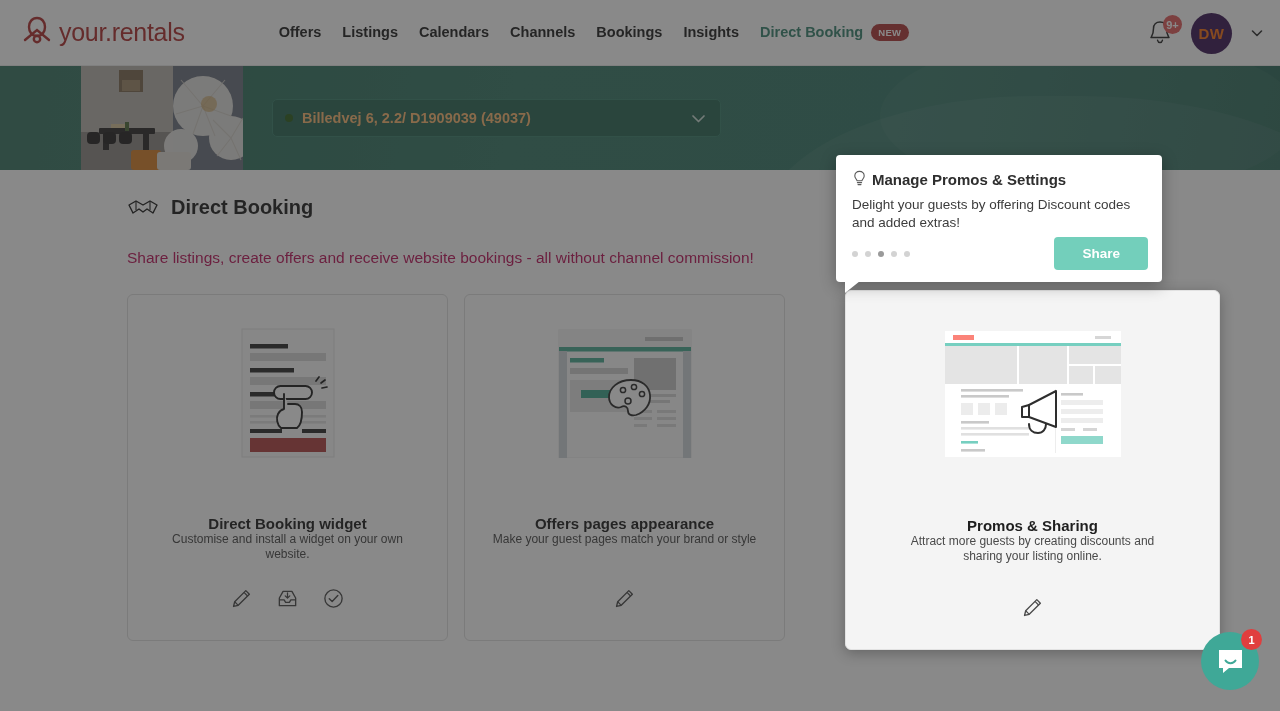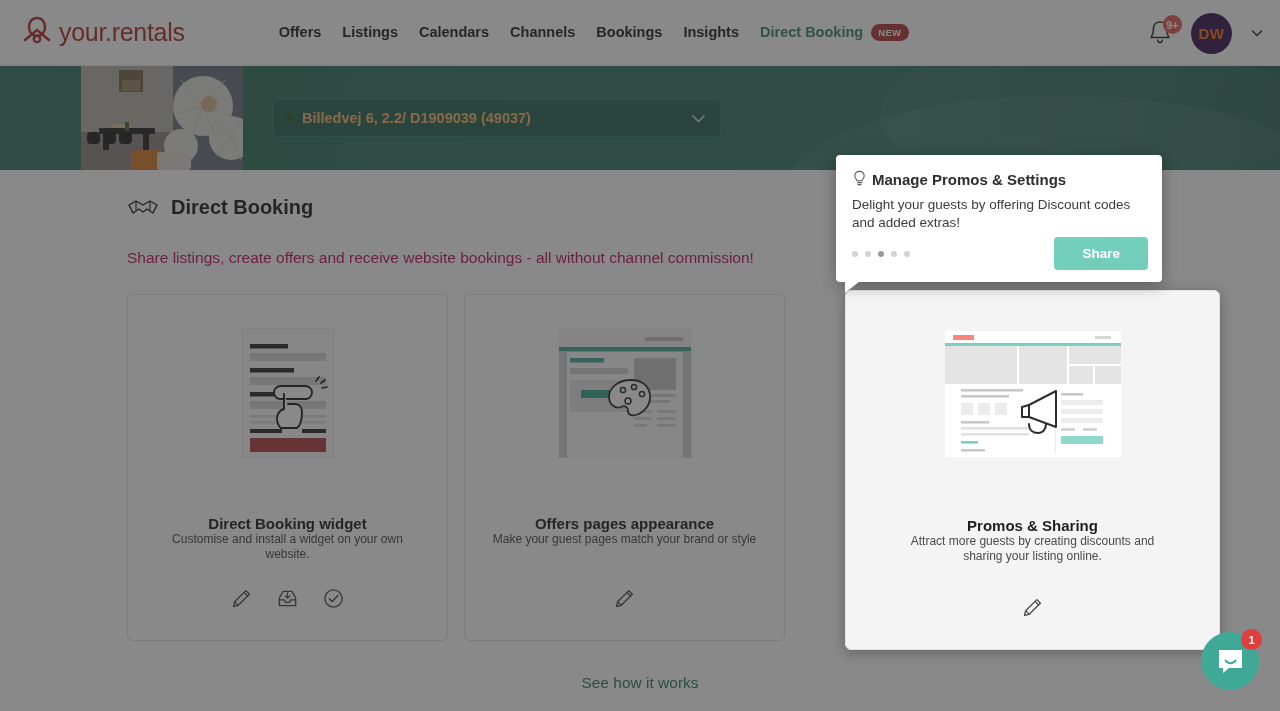--- a/index.html
+++ b/index.html
@@ -389,21 +389,20 @@
             <path d="M16.5 3.8 L20.2 7.5 L8.6 19.1 L3.7 20.3 L4.9 15.4 Z" fill="none" stroke="#4a4a4a" stroke-width="1.4" stroke-linejoin="round"></path>
             <path d="M14.6 5.7 L18.3 9.4" fill="none" stroke="#4a4a4a" stroke-width="1.2"></path>
             <path d="M4.9 15.4 L8.6 19.1" fill="none" stroke="#4a4a4a" stroke-width="1.2"></path>
           </svg>
         </div>
       </div>
 
       <div class="card" style="visibility:hidden;"></div>
     </div>
 
-    <div class="see-how">See how it works</div>
   </div>
 
   <div class="dim"></div>
 
   <div class="spot-card">
     <svg class="card-illus" viewBox="0 0 180 130">
       <rect x="2" y="2" width="176" height="126" fill="#ffffff"></rect>
       <rect x="2" y="2" width="176" height="13" fill="#ffffff"></rect>
       <rect x="10" y="6" width="21" height="5" fill="#fb8379"></rect>
       <rect x="152" y="7" width="16" height="3" fill="#d6d6d6"></rect>

